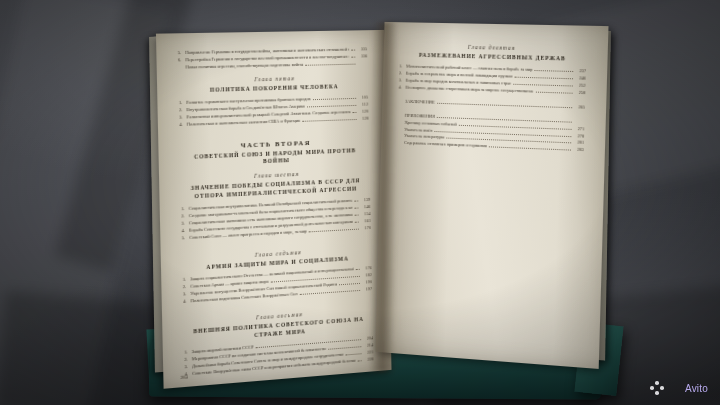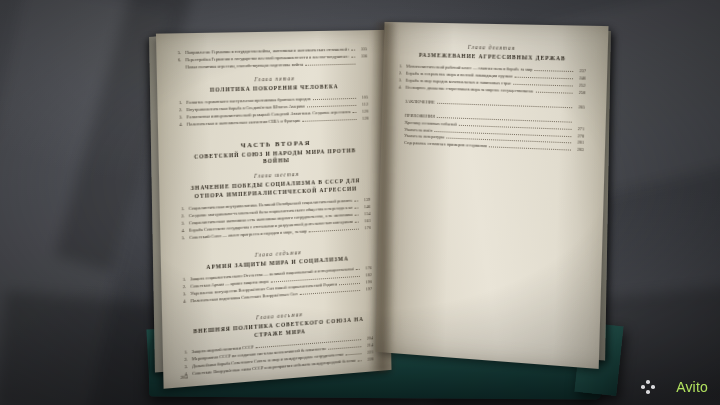--- a/index.html
+++ b/index.html
@@ -236,23 +236,23 @@
     width: 3.6px;
     height: 3.6px;
     border-radius: 50%;
     background: #e9e9ec;
   }
   #watermark .d1 { left: 0px;   top: 5px; }
   #watermark .d2 { left: 5px;   top: 0px; }
   #watermark .d3 { left: 5px;   top: 10px; }
   #watermark .d4 { left: 10px;  top: 5px; }
   #watermark .wm-text {
-    color: #bef264;
+    color: #c4b5fd;
     font-family: "Liberation Sans", sans-serif;
-    font-size: 14px;
+    font-size: 10px;
     letter-spacing: 0.2px;
     margin-left: 16px;
   }
 </style>
 </head>
 <body>
 
 <div id="scene">
 
   <div class="backdrop">

